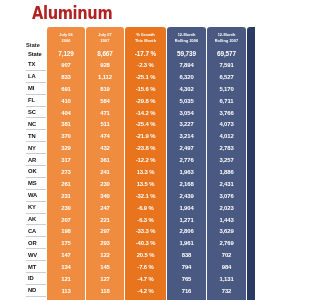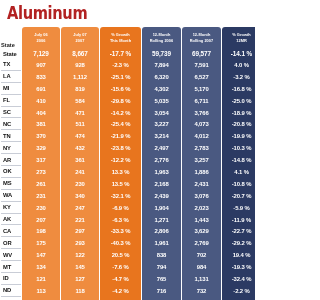--- a/index.html
+++ b/index.html
@@ -13,20 +13,21 @@
     overflow: hidden;
     font-family: "Liberation Sans", sans-serif;
     -webkit-font-smoothing: none;
   }
   #page {
     position: relative;
     width: 215px;
     height: 300px;
     background: #ffffff;
     box-sizing: border-box;
+    margin-left: 25px;
   }
 
   
   .title {
     position: absolute;
     left: 7px;
     top: 4px;
     font-family: "Liberation Sans Narrow", "DejaVu Sans", sans-serif;
     font-weight: 700;
     font-size: 17px;

